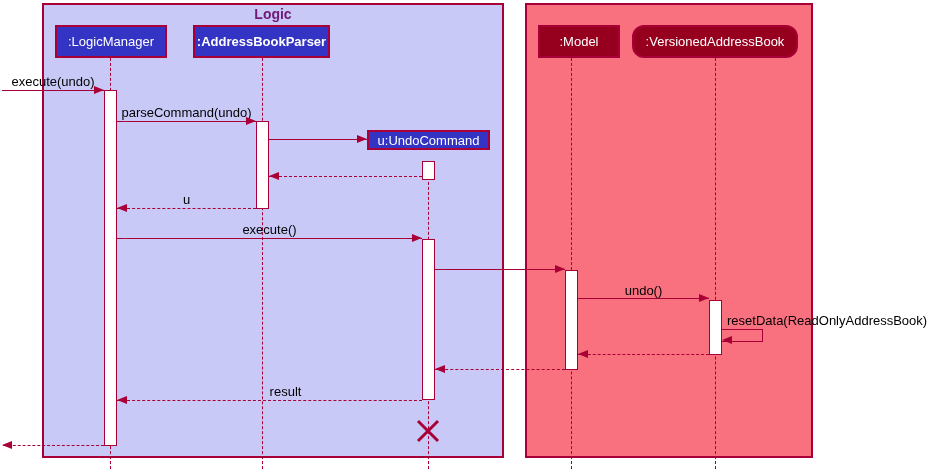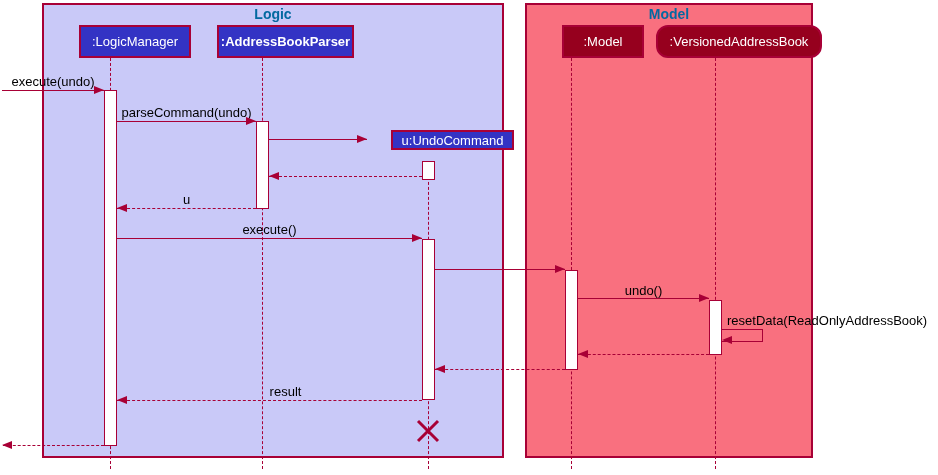--- a/index.html
+++ b/index.html
@@ -8,28 +8,28 @@
     --logic-box:#3333C4;
     --model-fill:#F9707F;
     --model-box:#96001E;
   }
   *{box-sizing:border-box;margin:0;padding:0;}
   html,body{background:#ffffff;}
   body{font-family:"Liberation Sans", sans-serif;}
   #stage{position:relative;width:938px;height:475px;background:#ffffff;overflow:hidden;}
 
   .frame{position:absolute;border:2px solid var(--line);}
-  .frame-title{position:absolute;text-align:center;color:#0369a1;font-weight:bold;font-size:14px;}
+  .frame-title{position:absolute;text-align:center;color:#701a75;font-weight:bold;font-size:14px;}
 
   .lifeline{position:absolute;width:0;border-left:1px dashed var(--line);}
 
   .activation{position:absolute;width:13px;background:#ffffff;border:1px solid var(--line);}
 
   .participant{position:absolute;background:var(--logic-box);border:2px solid var(--line);
-    color:#ffffff;font-size:13px;display:flex;align-items:center;justify-content:center;white-space:nowrap;margin-left:24px;}
+    color:#ffffff;font-size:13px;display:flex;align-items:center;justify-content:center;white-space:nowrap;}
   .participant.model{background:var(--model-box);}
 
   .msg-line{position:absolute;height:0;border-top:1.5px solid var(--line);}
   .msg-line.dashed{border-top:1px dashed var(--line);}
   .msg-label{position:absolute;font-size:13px;color:#000000;text-align:center;white-space:nowrap;}
   .msg-label.left{text-align:left;}
 
   .arr{position:absolute;width:0;height:0;border-top:4.5px solid transparent;border-bottom:4.5px solid transparent;}
   .arr.right{border-left:10px solid var(--line);}
   .arr.left{border-right:10px solid var(--line);}
@@ -40,21 +40,20 @@
   .x-marker{position:absolute;}
 </style>
 </head>
 <body>
 
 <div id="stage">
 
   <div class="frame" style="left:42px;top:3px;width:462px;height:455px;background:var(--logic-fill);"></div>
   <div class="frame" style="left:525px;top:3px;width:288px;height:455px;background:var(--model-fill);"></div>
   <div class="frame-title" style="left:42px;top:6px;width:462px;">Logic</div>
-  <div class="frame-title" style="left:525px;top:6px;width:288px;">Model</div>
 
   <div class="lifeline" style="left:110px;top:58px;height:411px;"></div>
   <div class="lifeline" style="left:262px;top:58px;height:411px;"></div>
   <div class="lifeline" style="left:428px;top:162px;height:307px;"></div>
   <div class="lifeline" style="left:571px;top:58px;height:411px;"></div>
   <div class="lifeline" style="left:715px;top:58px;height:411px;"></div>
 
   <div class="activation" style="left:104px;top:90px;height:356px;"></div>
   <div class="activation" style="left:256px;top:121px;height:88px;"></div>
   <div class="activation" style="left:422px;top:161px;height:19px;"></div>

